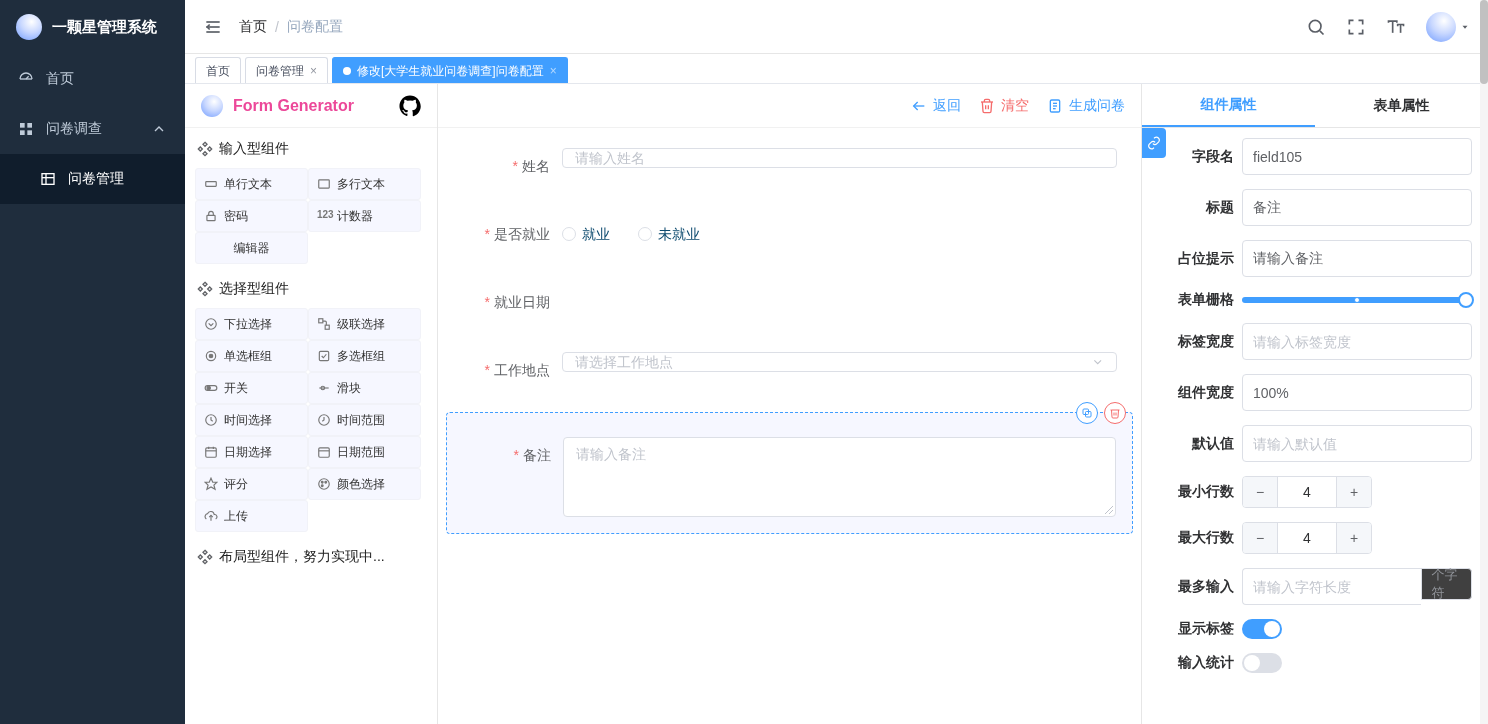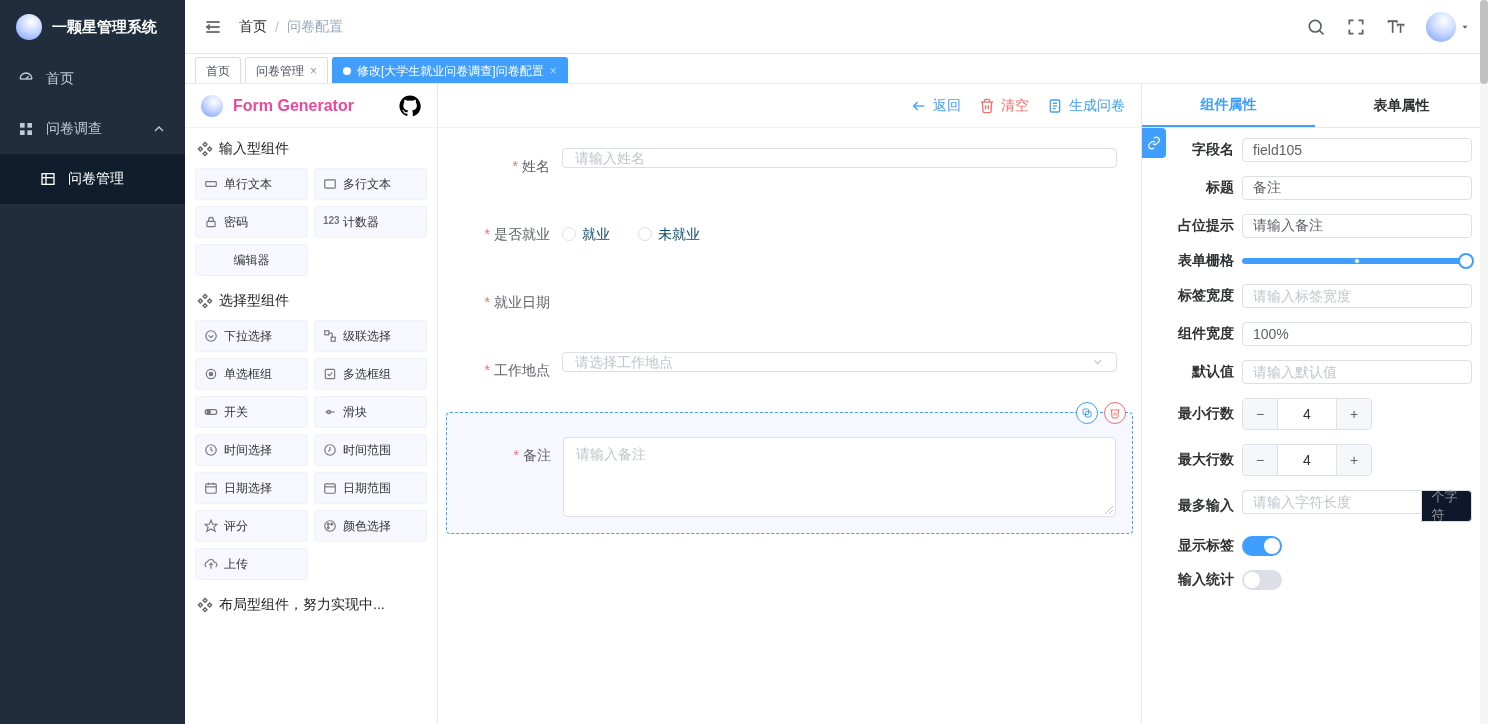--- a/index.html
+++ b/index.html
@@ -44,21 +44,21 @@
 .canvas { flex: 1; display: flex; flex-direction: column; border-right: 1px solid #e6e6e6; min-width: 0; }
 .props { width: 346px; display: flex; flex-direction: column; position: relative; }
 
 
 .palette-hdr { height: 44px; display: flex; align-items: center; padding: 0 16px; gap: 10px; border-bottom: 1px solid #f1f1f1; }
 .fg-logo { width: 22px; height: 22px; border-radius: 50%; background: radial-gradient(circle at 60% 30%, #fff, #c9d8ff 45%, #6f9bff); }
 .fg-title { color: #ec4899; font-size: 16px; font-weight: 700; }
 .gh-icon { margin-left: auto; color: #000; }
 .pal-group { padding: 12px 10px 4px; }
 .pal-group-title { display: flex; align-items: center; gap: 6px; font-size: 14px; color: #222; margin-bottom: 10px; font-weight: 500; padding-left: 2px; }
-.pal-items { display: flex; flex-wrap: wrap; gap: 6px; }
+.pal-items { display: flex; flex-wrap: wrap; gap: 0; }
 .pal-item { width: 113px; height: 32px; background: #f6f7ff; border: 1px solid #f1f2f8; border-radius: 3px; display: flex; align-items: center; gap: 6px; padding: 0 8px; font-size: 12px; color: #333; cursor: move; }
 .pal-item .pi { width: 14px; height: 14px; color: #777; flex-shrink: 0; }
 
 
 .canvas-hdr { height: 44px; border-bottom: 1px solid #f1f1f1; display: flex; align-items: center; padding: 0 16px; gap: 18px; justify-content: flex-end; }
 .canvas-hdr .cbtn { display: flex; align-items: center; gap: 6px; cursor: pointer; font-size: 14px; }
 .cbtn.blue { color: #409eff; }
 .cbtn.red { color: #f56c6c; }
 
 
@@ -84,31 +84,31 @@
 
 
 .props-tabs { height: 44px; border-bottom: 1px solid #e6e6e6; display: flex; }
 .props-tab { flex: 1; display: flex; align-items: center; justify-content: center; font-size: 14px; cursor: pointer; color: #303133; font-weight: 600; }
 .props-tab.active { color: #409eff; border-bottom: 2px solid #409eff; }
 .link-badge { position: absolute; left: 0; top: 44px; width: 24px; height: 30px; background: #409eff; border-radius: 0 4px 4px 0; display: flex; align-items: center; justify-content: center; color: #fff; cursor: pointer; z-index: 2; }
 .props-body { flex: 1; overflow-y: auto; padding: 10px 16px 0 32px; }
 .prow { display: flex; align-items: center; margin-bottom: 14px; gap: 8px; }
 .prow .plabel { width: 60px; text-align: right; font-size: 14px; color: #303133; flex-shrink: 0; font-weight: 600; }
 .prow .pcontrol { flex: 1; }
-.pinput { height: 24px; border: 1px solid #dcdfe6; border-radius: 4px; padding: 0 10px; width: 100%; font-size: 14px; color: #606266; outline: none; }
+.pinput { height: 37px; border: 1px solid #dcdfe6; border-radius: 4px; padding: 0 10px; width: 100%; font-size: 14px; color: #606266; outline: none; }
 .slider { position: relative; width: 100%; height: 16px; display: flex; align-items: center; }
 .slider-track { height: 6px; background: #409eff; border-radius: 3px; width: 100%; }
 .slider-dot { position: absolute; width: 6px; height: 6px; background: #fff; border: 1px solid #409eff; border-radius: 50%; left: 50%; top: 50%; transform: translate(-50%, -50%); }
 .slider-handle { position: absolute; right: -2px; top: 50%; transform: translateY(-50%); width: 16px; height: 16px; background: #fff; border: 2px solid #409eff; border-radius: 50%; cursor: grab; }
 .numgroup { display: flex; border: 1px solid #dcdfe6; border-radius: 4px; height: 32px; overflow: hidden; width: 130px; }
 .numgroup button { width: 34px; background: #f5f7fa; border: none; cursor: pointer; color: #606266; font-size: 14px; }
 .numgroup .val { flex: 1; display: flex; align-items: center; justify-content: center; font-size: 14px; border-left: 1px solid #dcdfe6; border-right: 1px solid #dcdfe6; }
 .max-input-row { display: flex; gap: 0; flex: 1; }
 .max-input-row .pinput { border-radius: 4px 0 0 4px; border-right: none; }
-.max-input-row .unit { height: 32px; border: 1px solid #dcdfe6; border-radius: 0 4px 4px 0; padding: 0 10px; display: flex; align-items: center; background: #0f172a; color: #909399; font-size: 13px; }
+.max-input-row .unit { height: 32px; border: 1px solid #dcdfe6; border-radius: 0 4px 4px 0; padding: 0 10px; display: flex; align-items: center; background: #404040; color: #909399; font-size: 13px; }
 .switch { width: 40px; height: 20px; border-radius: 10px; position: relative; cursor: pointer; transition: .2s; }
 .switch.on { background: #409eff; }
 .switch.off { background: #dcdfe6; }
 .switch .knob { position: absolute; width: 16px; height: 16px; background: #fff; border-radius: 50%; top: 2px; transition: .2s; }
 .switch.on .knob { right: 2px; }
 .switch.off .knob { left: 2px; }
 
 
 .props-body::-webkit-scrollbar, .canvas-body::-webkit-scrollbar, .palette::-webkit-scrollbar { width: 6px; }
 .props-body::-webkit-scrollbar-thumb, .canvas-body::-webkit-scrollbar-thumb, .palette::-webkit-scrollbar-thumb { background: #d0d0d0; border-radius: 3px; }

